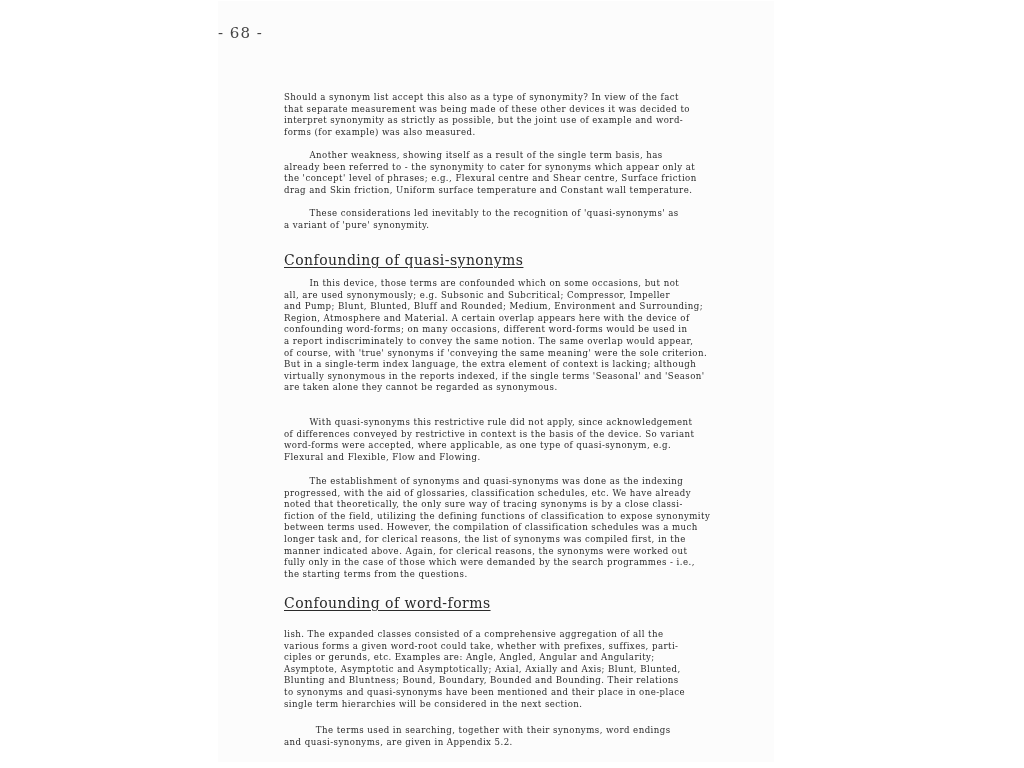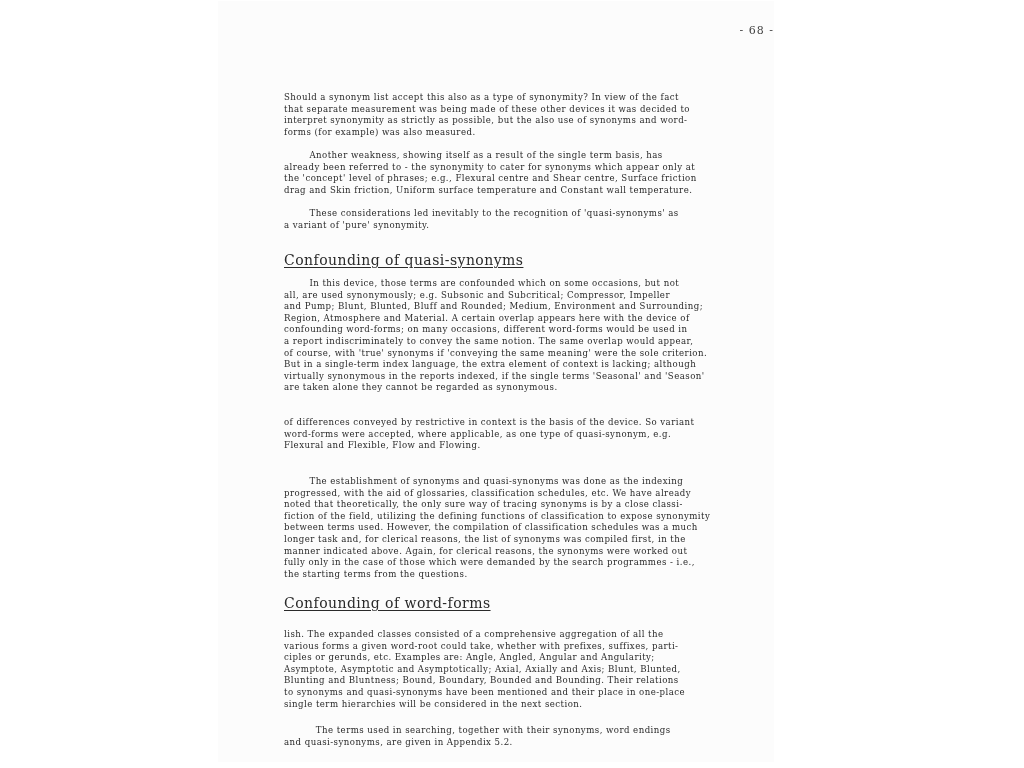--- a/index.html
+++ b/index.html
@@ -27,23 +27,23 @@
       font-size: 8.6px;
       color: #2a2a2a;
       line-height: 11.6px;
       letter-spacing: 0.45px;
     }
     .page-number {
       position: absolute;
       left: 0;
       width: 556px;
       top: 23px;
-      text-align: right;
+      text-align: left;
       font-family: "DejaVu Serif", serif;
-      font-size: 11px;
+      font-size: 15px;
       color: #444;
       letter-spacing: 1px;
     }
     .line {
       white-space: nowrap;
       display: block;
       height: 11.6px;
     }
     .para {
       position: absolute;
@@ -65,21 +65,21 @@
 <body>
 
 <div class="page">
   <div class="page-number">- 68 -</div>
 
   <div class="content">
 
     <div class="para" style="top:91px">
       <span class="line">Should a synonym list accept this also as a type of synonymity?  In view of the fact</span>
       <span class="line">that separate measurement was being made of these other devices it was decided to</span>
-      <span class="line">interpret synonymity as strictly as possible, but the also use of synonyms and word-</span>
+      <span class="line">interpret synonymity as strictly as possible, but the joint use of example and word-</span>
       <span class="line">forms (for example) was also measured.</span>
     </div>
 
     <div class="para" style="top:149px">
       <span class="line" style="white-space:pre">        Another weakness, showing itself as a result of the single term basis, has</span>
       <span class="line">already been referred to - the synonymity to cater for synonyms which appear only at</span>
       <span class="line">the 'concept' level of phrases; e.g., Flexural centre and Shear centre, Surface friction</span>
       <span class="line">drag and Skin friction, Uniform surface temperature and Constant wall temperature.</span>
     </div>
 
@@ -97,20 +97,21 @@
       <span class="line">Region, Atmosphere and Material.  A certain overlap appears here with the device of</span>
       <span class="line">confounding word-forms; on many occasions, different word-forms would be used in</span>
       <span class="line">a report indiscriminately to convey the same notion.  The same overlap would appear,</span>
       <span class="line">of course, with 'true' synonyms if 'conveying the same meaning' were the sole criterion.</span>
       <span class="line">But in a single-term index language, the extra element of context is lacking; although</span>
       <span class="line">virtually synonymous in the reports indexed, if the single terms 'Seasonal' and 'Season'</span>
       <span class="line">are taken alone they cannot be regarded as synonymous.</span>
     </div>
 
     <div class="para" style="top:416px">
+      <span class="line" style="white-space:pre">        With quasi-synonyms this restrictive rule did not apply, since acknowledgement</span>
       <span class="line">of differences conveyed by restrictive in context is the basis of the device.  So variant</span>
       <span class="line">word-forms were accepted, where applicable, as one type of quasi-synonym, e.g.</span>
       <span class="line">Flexural and Flexible, Flow and Flowing.</span>
     </div>
 
     <div class="para" style="top:475px">
       <span class="line" style="white-space:pre">        The establishment of synonyms and quasi-synonyms was done as the indexing</span>
       <span class="line">progressed, with the aid of glossaries, classification schedules, etc.   We have already</span>
       <span class="line">noted that theoretically, the only sure way of tracing synonyms is by a close classi-</span>
       <span class="line">fiction of the field, utilizing the defining functions of classification to expose synonymity</span>

